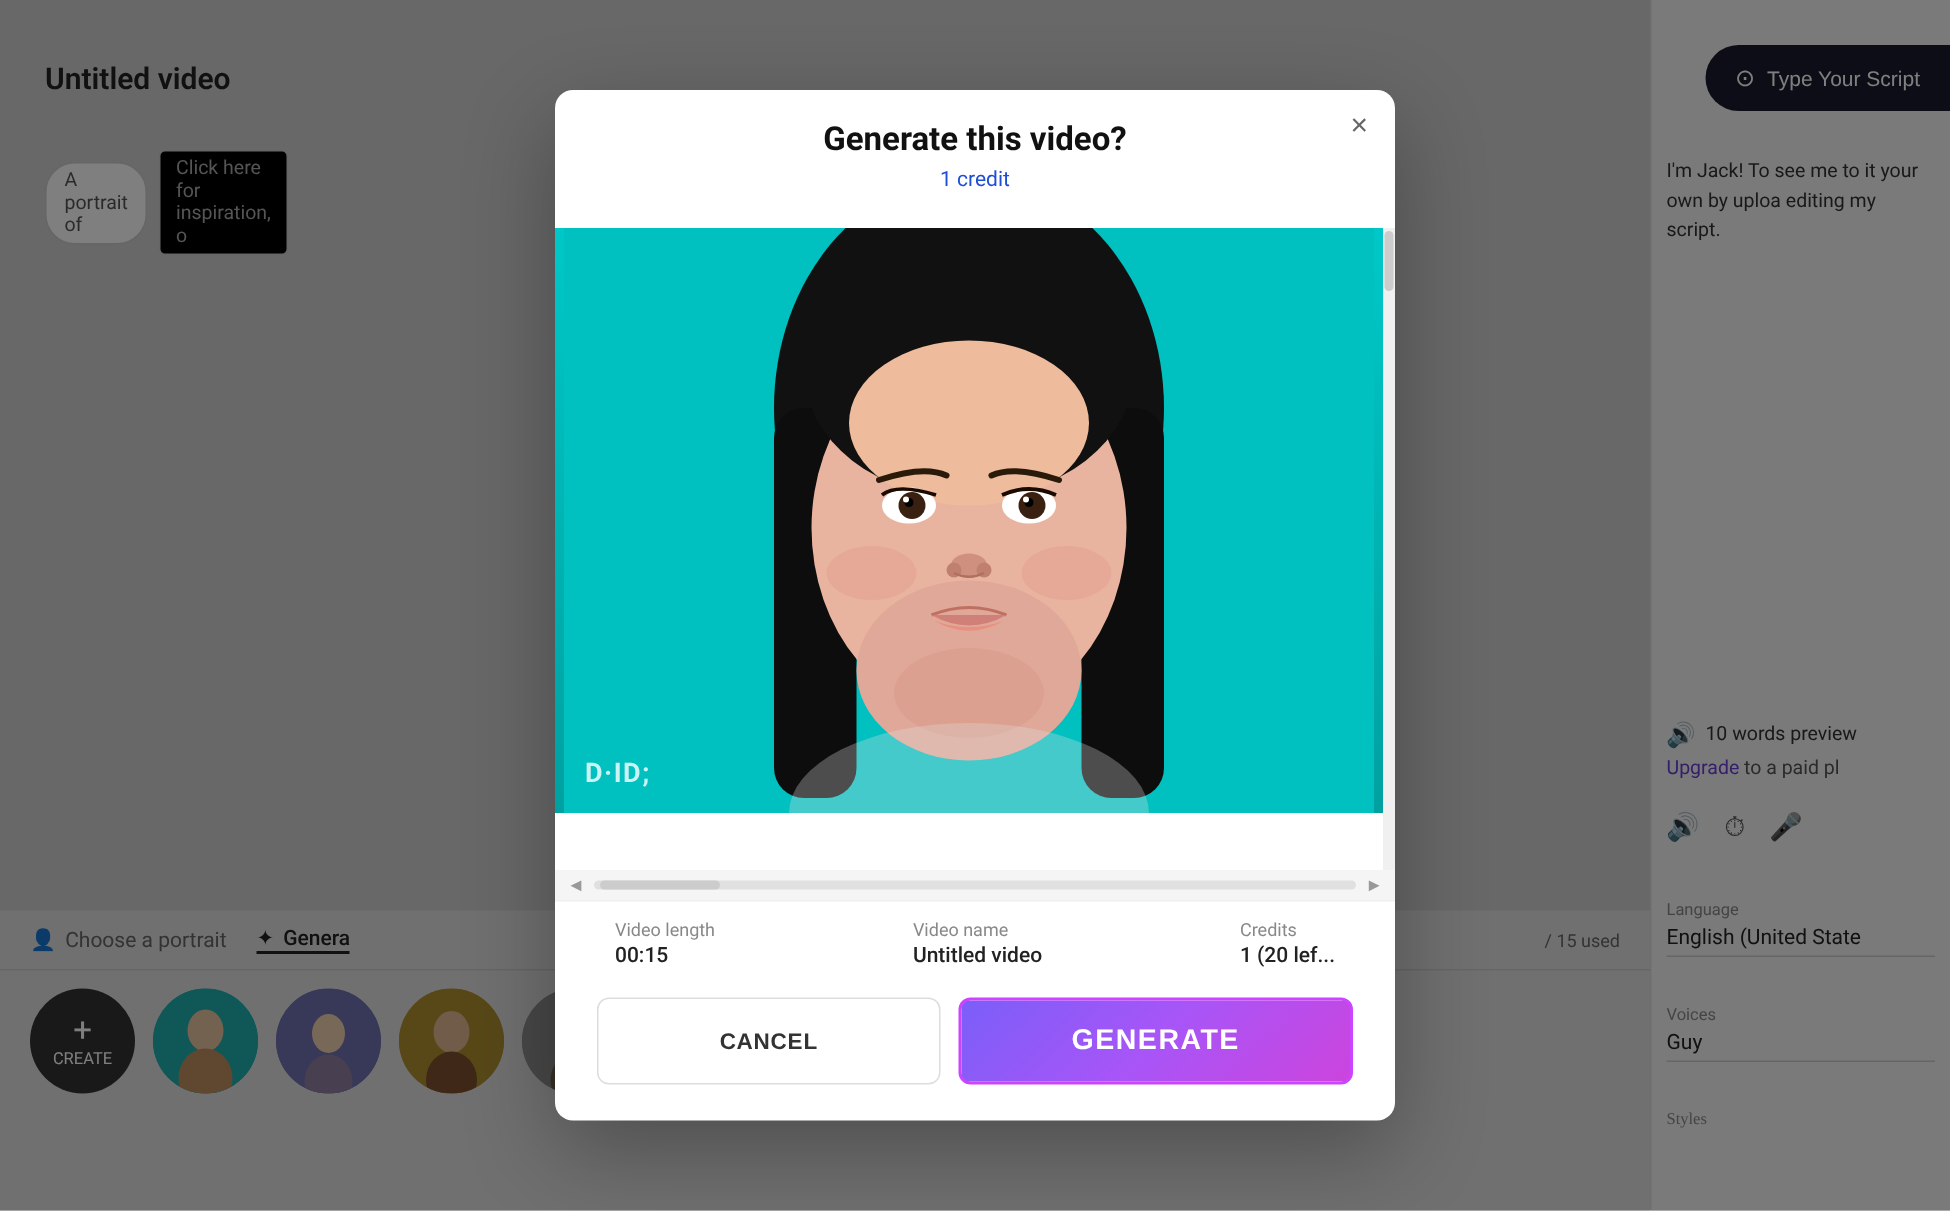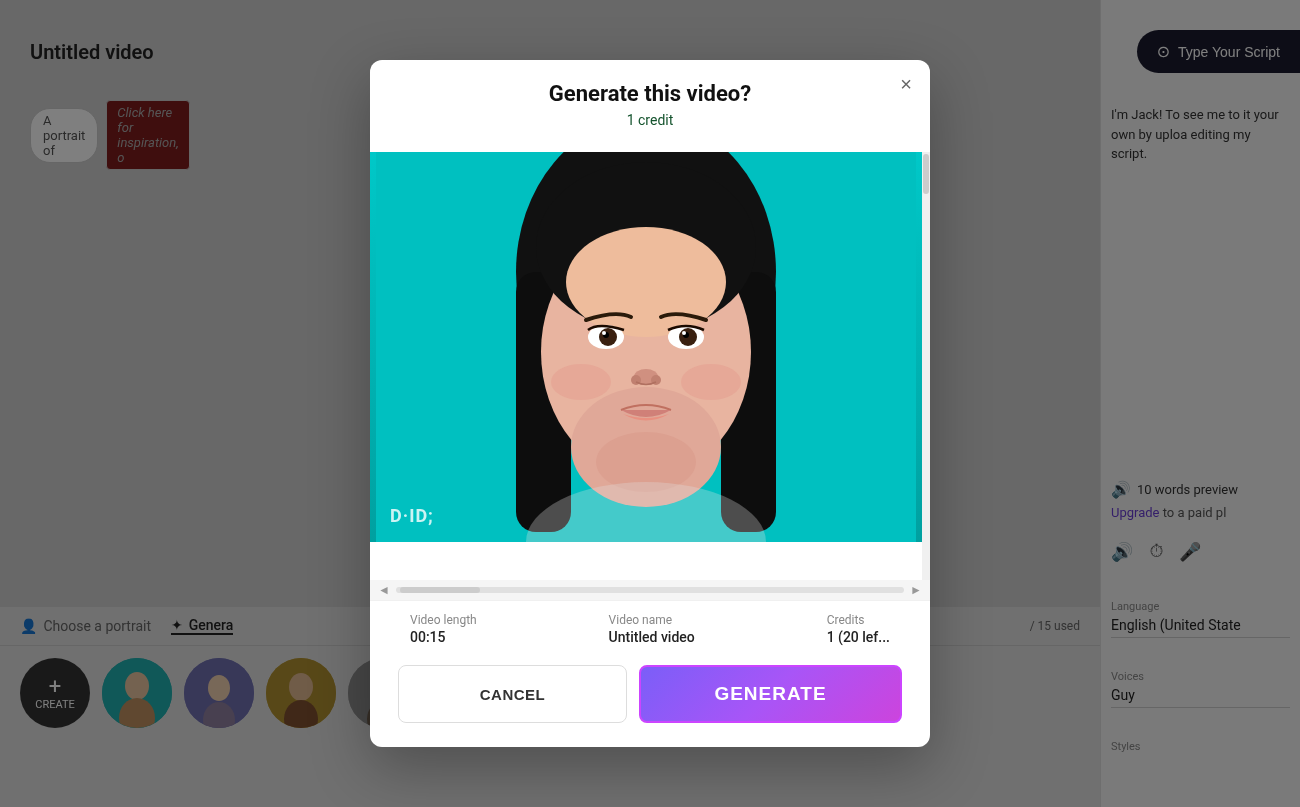--- a/index.html
+++ b/index.html
@@ -43,28 +43,27 @@
     .tag-pill {
       background: #fff;
       border: 1px solid #ccc;
       border-radius: 20px;
       padding: 4px 12px;
       font-size: 13px;
       color: #555;
     }
 
     .inspiration-input {
-      background: #7f1d1d;
+      background: #000000;
       border: 1px solid #ccc;
       border-radius: 4px;
       padding: 4px 10px;
       font-size: 13px;
       color: #aaa;
       width: 200px;
-      font-style: italic;
     }
 
     
     .right-panel {
       position: absolute;
       top: 0;
       right: 0;
       width: 200px;
       height: 807px;
       background: #f5f5f5;
@@ -159,20 +158,21 @@
       top: 670px;
       right: 10px;
       left: 10px;
     }
 
     .styles-section {
       position: absolute;
       top: 740px;
       right: 10px;
       left: 10px;
+      font-family: Liberation Serif, serif;
     }
 
     
     .presenter-strip {
       position: absolute;
       bottom: 0;
       left: 0;
       right: 200px;
       height: 200px;
       background: #e0e0e0;
@@ -265,21 +265,21 @@
 
     .modal-title {
       font-size: 22px;
       font-weight: 700;
       color: #111;
       margin-bottom: 6px;
     }
 
     .modal-credit {
       font-size: 14px;
-      color: #14532d;
+      color: #1d4ed8;
       margin-bottom: 12px;
     }
 
     .modal-close {
       position: absolute;
       top: 14px;
       right: 18px;
       background: none;
       border: none;
       font-size: 20px;

